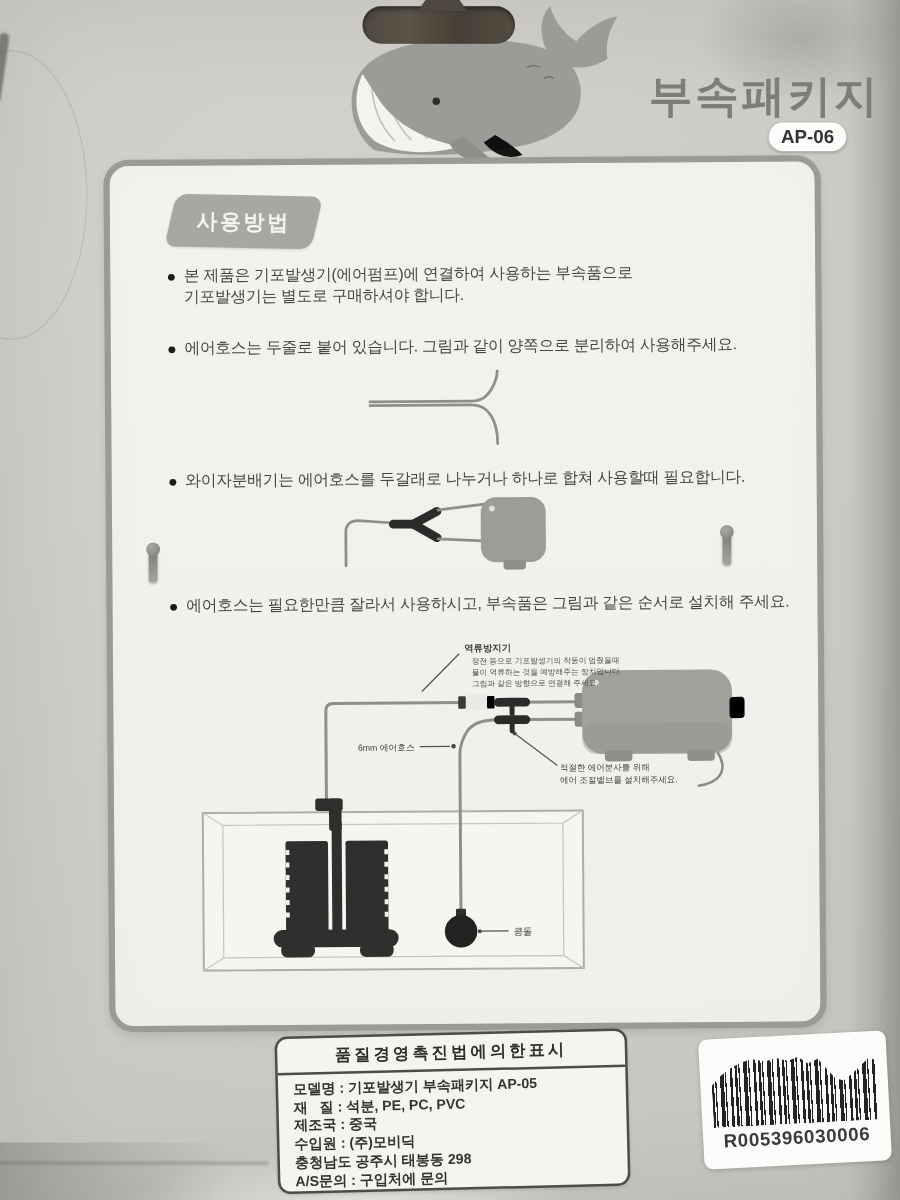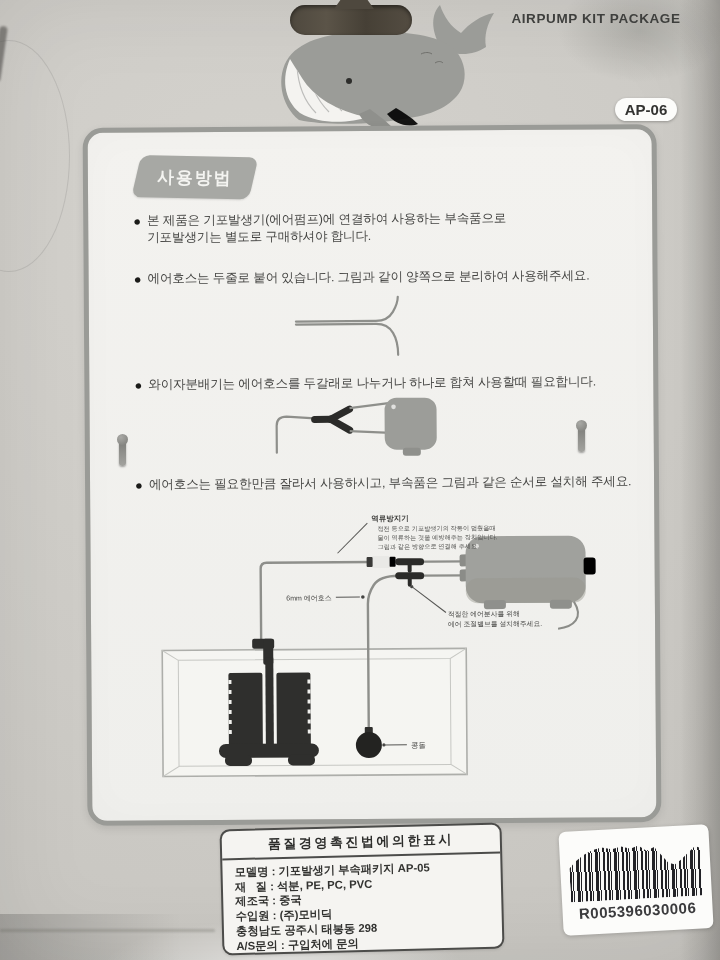--- a/index.html
+++ b/index.html
@@ -127,21 +127,21 @@
     <path fill="#95969  2" fill-opacity="0.9" d="M 112 112 C 120 122 132 126 143 122 C 136 115 128 110 121 106 Z"></path>
     <g stroke="#6f6f6b" stroke-width="1" fill="none">
       <path d="M 146 52 C 150 50 154 50 157 52"></path>
       <path d="M 160 61 C 163 59 166 59 168 61"></path>
     </g>
   </svg>
 
   <div class="hang-hole"></div>
   <div class="hang-tab"></div>
 
-  <div class="kicker">AIRPUMP KIT PACKAGE</div>
+  <div class="title t2">부속패키지</div>
   <div class="model-pill">AP-06</div>
 
   <section class="panel">
     <div class="badge">
       <span>사용방법</span>
     </div>
 
     <div class="bullet b1">
       <span class="dot">●</span>
       <div class="btxt">

